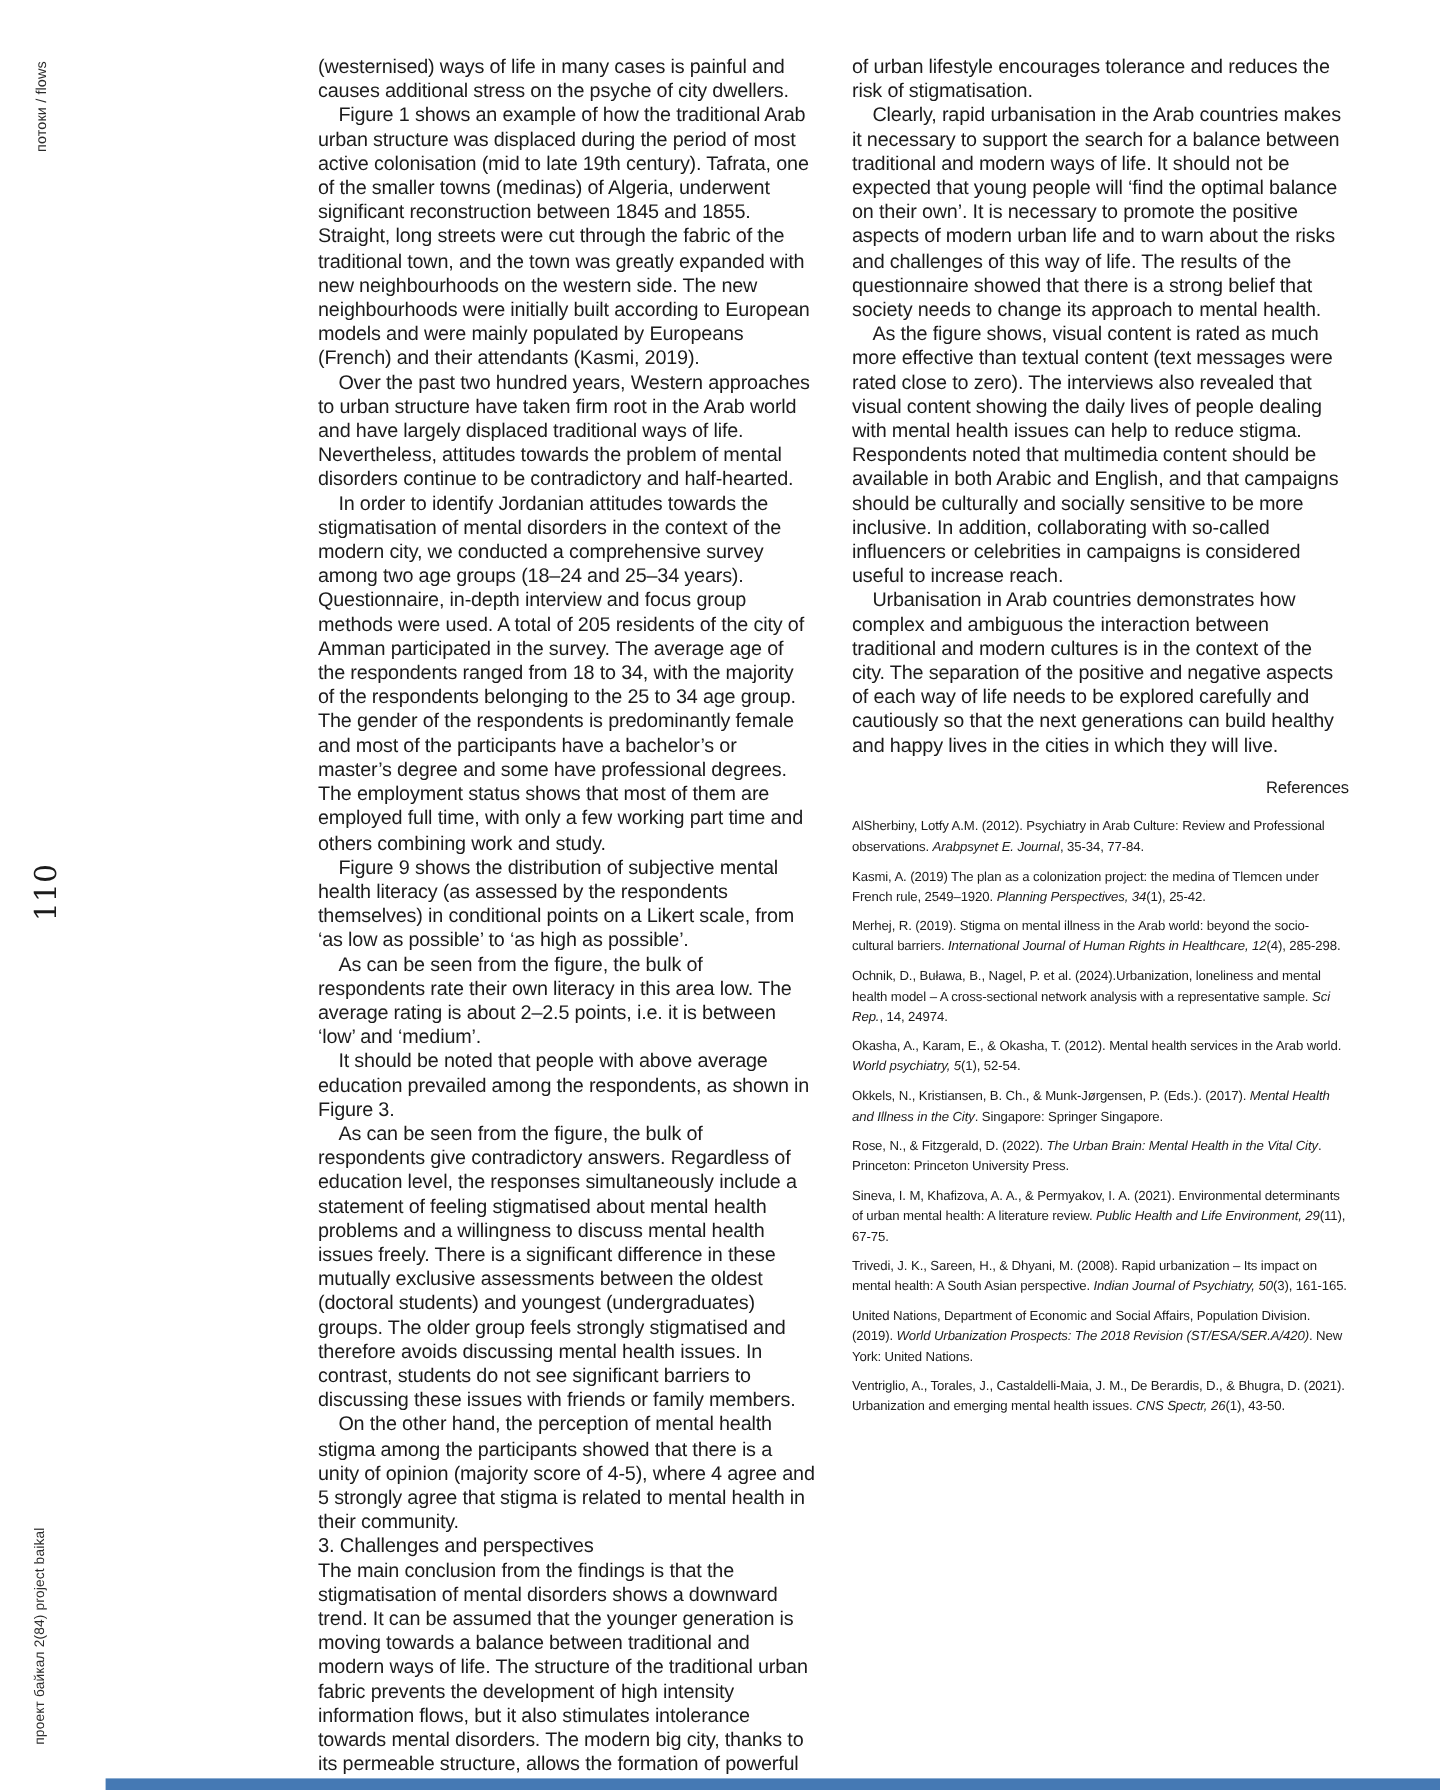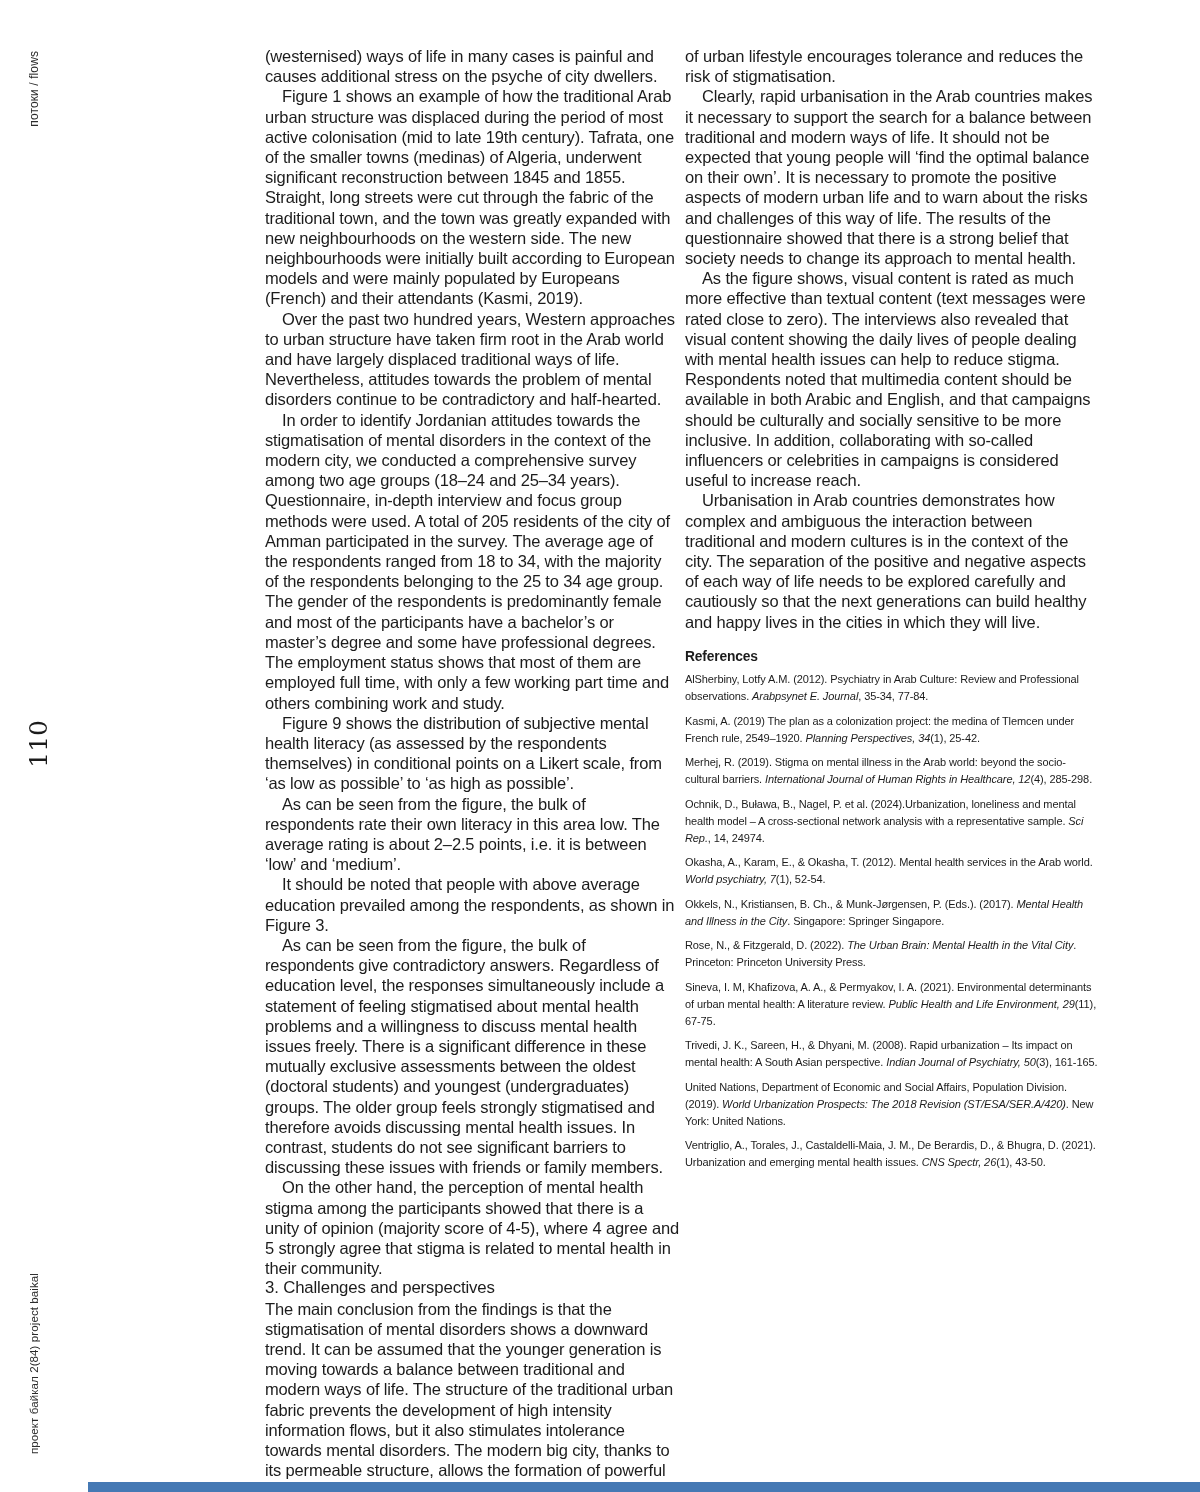--- a/index.html
+++ b/index.html
@@ -38,32 +38,33 @@
     top: 46px;
     width: 414px;
     text-align: left;
     font-size: 16.5px;
     line-height: 20.2px;
     letter-spacing: -0.15px;
     hyphens: auto;
     -webkit-hyphens: auto;
   }
   #col-left  { left: 265px; }
-  #col-right { left: 685px; }
+  #col-right { left: 710px; }
   .col p { margin: 0; }
   .col p.indent { text-indent: 17px; }
   .h-main {
     font-weight: normal;
     font-size: 16.8px;
     margin: 5px 0 0 0;
   }
   .h-refs {
-    font-weight: bold;
+    font-weight: normal;
     font-size: 13.8px;
-    margin: 15px 0 4px 0;
+    margin: 15px 0 14px 0;
+    text-align: right;
   }
   .ref {
     font-size: 11px;
     line-height: 17px;
     letter-spacing: -0.1px;
     margin: 0 0 7.5px 0 !important;
   }
   .ref i { font-style: italic; }
   
   #footer-bar {
@@ -103,21 +104,21 @@
       <p class="indent">Clearly, rapid urbanisation in the Arab countries makes it necessary to support the search for a balance between traditional and modern ways of life. It should not be expected that young people will ‘find the optimal balance on their own’. It is necessary to promote the positive aspects of modern urban life and to warn about the risks and challenges of this way of life. The results of the questionnaire showed that there is a strong belief that society needs to change its approach to mental health.</p>
       <p class="indent">As the figure shows, visual content is rated as much more effective than textual content (text messages were rated close to zero). The interviews also revealed that visual content showing the daily lives of people dealing with mental health issues can help to reduce stigma. Respondents noted that multimedia content should be available in both Arabic and English, and that campaigns should be culturally and socially sensitive to be more inclusive. In addition, collaborating with so-called influencers or celebrities in campaigns is considered useful to increase reach.</p>
       <p class="indent">Urbanisation in Arab countries demonstrates how complex and ambiguous the interaction between traditional and modern cultures is in the context of the city. The separation of the positive and negative aspects of each way of life needs to be explored carefully and cautiously so that the next generations can build healthy and happy lives in the cities in which they will live.</p>
     </div>
   <div class="h-refs">References</div>
   <div id="references-list">
       <p class="ref"><span>AlSherbiny, Lotfy A.M. (2012). Psychiatry in Arab Culture: Review and Professional observations. </span><i>Arabpsynet E. Journal</i><span>, 35-34, 77-84.</span></p>
       <p class="ref"><span>Kasmi, A. (2019) The plan as a colonization project: the medina of Tlemcen under French rule, 2549–1920. </span><i>Planning Perspectives, 34</i><span>(1), 25-42.</span></p>
       <p class="ref"><span>Merhej, R. (2019). Stigma on mental illness in the Arab world: beyond the socio-cultural barriers. </span><i>International Journal of Human Rights in Healthcare, 12</i><span>(4), 285-298.</span></p>
       <p class="ref"><span>Ochnik, D., Buława, B., Nagel, P. et al. (2024).Urbanization, loneliness and mental health model – A cross-sectional network analysis with a representative sample. </span><i>Sci Rep.</i><span>, 14, 24974.</span></p>
-      <p class="ref"><span>Okasha, A., Karam, E., &amp; Okasha, T. (2012). Mental health services in the Arab world. </span><i>World psychiatry, 7</i><span>(1), 52-54.</span></p>
+      <p class="ref"><span>Okasha, A., Karam, E., &amp; Okasha, T. (2012). Mental health services in the Arab world. </span><i>World psychiatry, 5</i><span>(1), 52-54.</span></p>
       <p class="ref"><span>Okkels, N., Kristiansen, B. Ch., &amp; Munk-Jørgensen, P. (Eds.). (2017). </span><i>Mental Health and Illness in the City</i><span>. Singapore: Springer Singapore.</span></p>
       <p class="ref"><span>Rose, N., &amp; Fitzgerald, D. (2022). </span><i>The Urban Brain: Mental Health in the Vital City</i><span>. Princeton: Princeton University Press.</span></p>
       <p class="ref"><span>Sineva, I. M, Khafizova, A. A., &amp; Permyakov, I. A. (2021). Environmental determinants of urban mental health: A literature review. </span><i>Public Health and Life Environment, 29</i><span>(11), 67-75.</span></p>
       <p class="ref"><span>Trivedi, J. K., Sareen, H., &amp; Dhyani, M. (2008). Rapid urbanization – Its impact on mental health: A South Asian perspective. </span><i>Indian Journal of Psychiatry, 50</i><span>(3), 161-165.</span></p>
       <p class="ref"><span>United Nations, Department of Economic and Social Affairs, Population Division. (2019). </span><i>World Urbanization Prospects: The 2018 Revision (ST/ESA/SER.A/420)</i><span>. New York: United Nations.</span></p>
       <p class="ref"><span>Ventriglio, A., Torales, J., Castaldelli-Maia, J. M., De Berardis, D., &amp; Bhugra, D. (2021). Urbanization and emerging mental health issues. </span><i>CNS Spectr, 26</i><span>(1), 43-50.</span></p>
     </div>
 </div>
 
 <div id="footer-bar" style="background: rgb(69, 121, 180);"></div>

